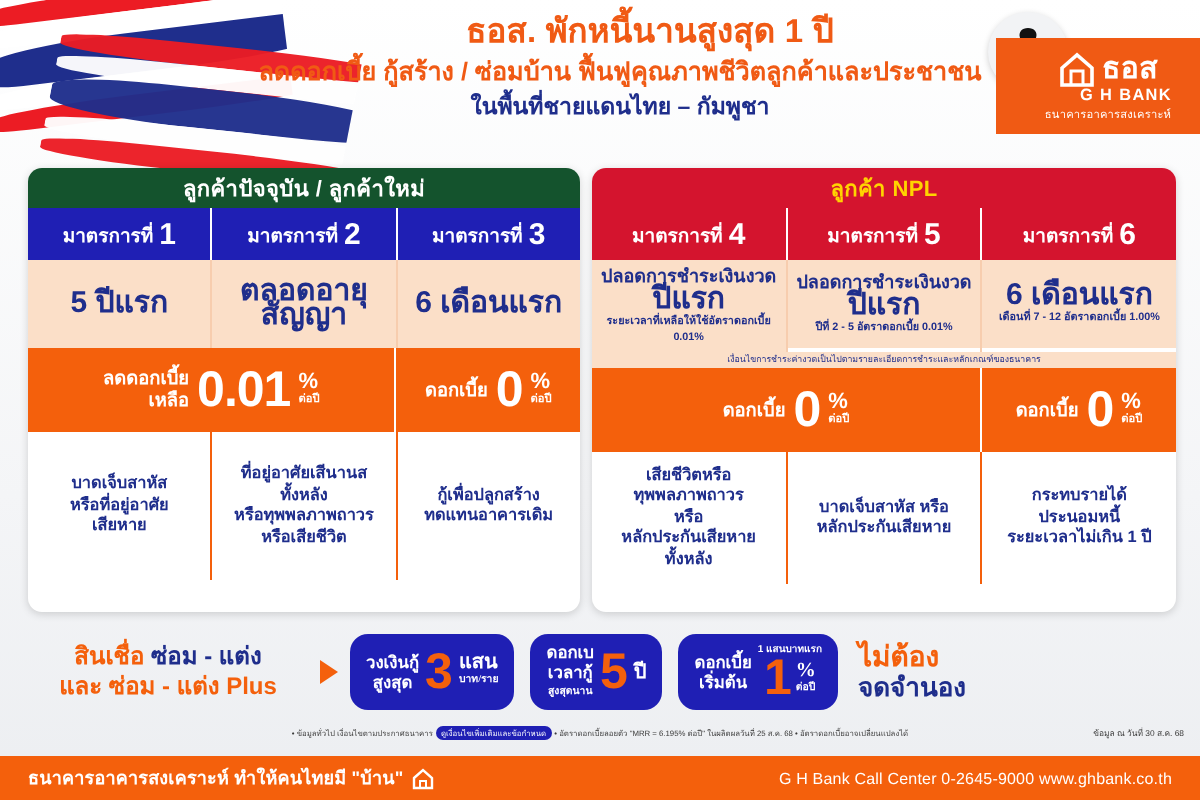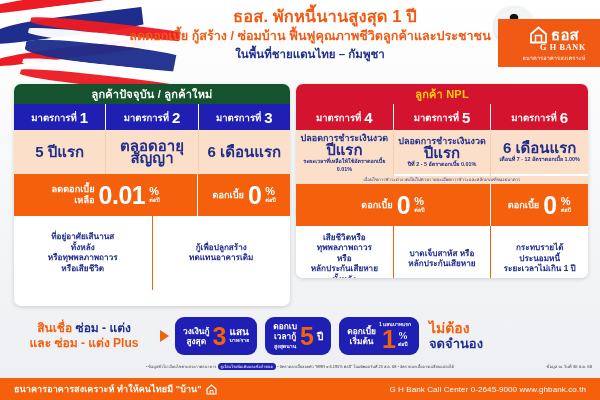--- a/index.html
+++ b/index.html
@@ -80,36 +80,35 @@
   .logo-row { display: flex; align-items: center; gap: 3px; }
   .logo-house { width: 19px; height: 18px; position: relative; }
   .logo-th {
     color: #ffffff; font-size: 15px; font-weight: bold;
     letter-spacing: .2px; line-height: 15px;
   }
   .logo-en {
     color: #ffffff; font-size: 8.2px; font-weight: bold;
     letter-spacing: .7px; line-height: 10px; margin-top: -1px;
     padding-left: 18px;
-    font-family: Liberation Serif, serif;
   }
   .logo-sub {
     color: #ffffff; font-size: 5.6px; line-height: 8px;
     letter-spacing: .1px; margin-top: 1px;
   }
 
   
   .panel {
     position: absolute; top: 84px;
     border-radius: 7px; overflow: hidden;
     box-shadow: 0 1px 4px rgba(0,0,0,.16);
     background: #ffffff;
   }
   .panel-left  { left: 14px;  width: 276px; height: 222px; }
-  .panel-right { left: 296px; width: 292px; height: 194px; }
+  .panel-right { left: 296px; width: 292px; height: 222px; }
 
   .panel-title {
     height: 20px; display: flex; align-items: center; justify-content: center;
     font-size: 11px; font-weight: bold; letter-spacing: .2px;
   }
   .title-blue { background: #14532d; color: #ffffff; }
   .title-red  { background: #d4142e; color: #ffd400; }
 
   
   .mrow { display: flex; }
@@ -343,20 +342,29 @@
             <span class="rate-per">ต่อปี</span>
           </div>
         </div>
       </div>
     </div>
 
     <div class="mrow">
       <div class="mcell desc">
         <div class="m-desc">
           <div>
+            <div>บาดเจ็บสาหัส</div>
+            <div>หรือที่อยู่อาศัย</div>
+            <div>เสียหาย</div>
+          </div>
+        </div>
+      </div>
+      <div class="mcell desc">
+        <div class="m-desc">
+          <div>
             <div>ที่อยู่อาศัยเสีนานส</div>
             <div>ทั้งหลัง</div>
             <div>หรือทุพพลภาพถาวร</div>
             <div>หรือเสียชีวิต</div>
           </div>
         </div>
       </div>
       <div class="mcell desc">
         <div class="m-desc">
           <div>

